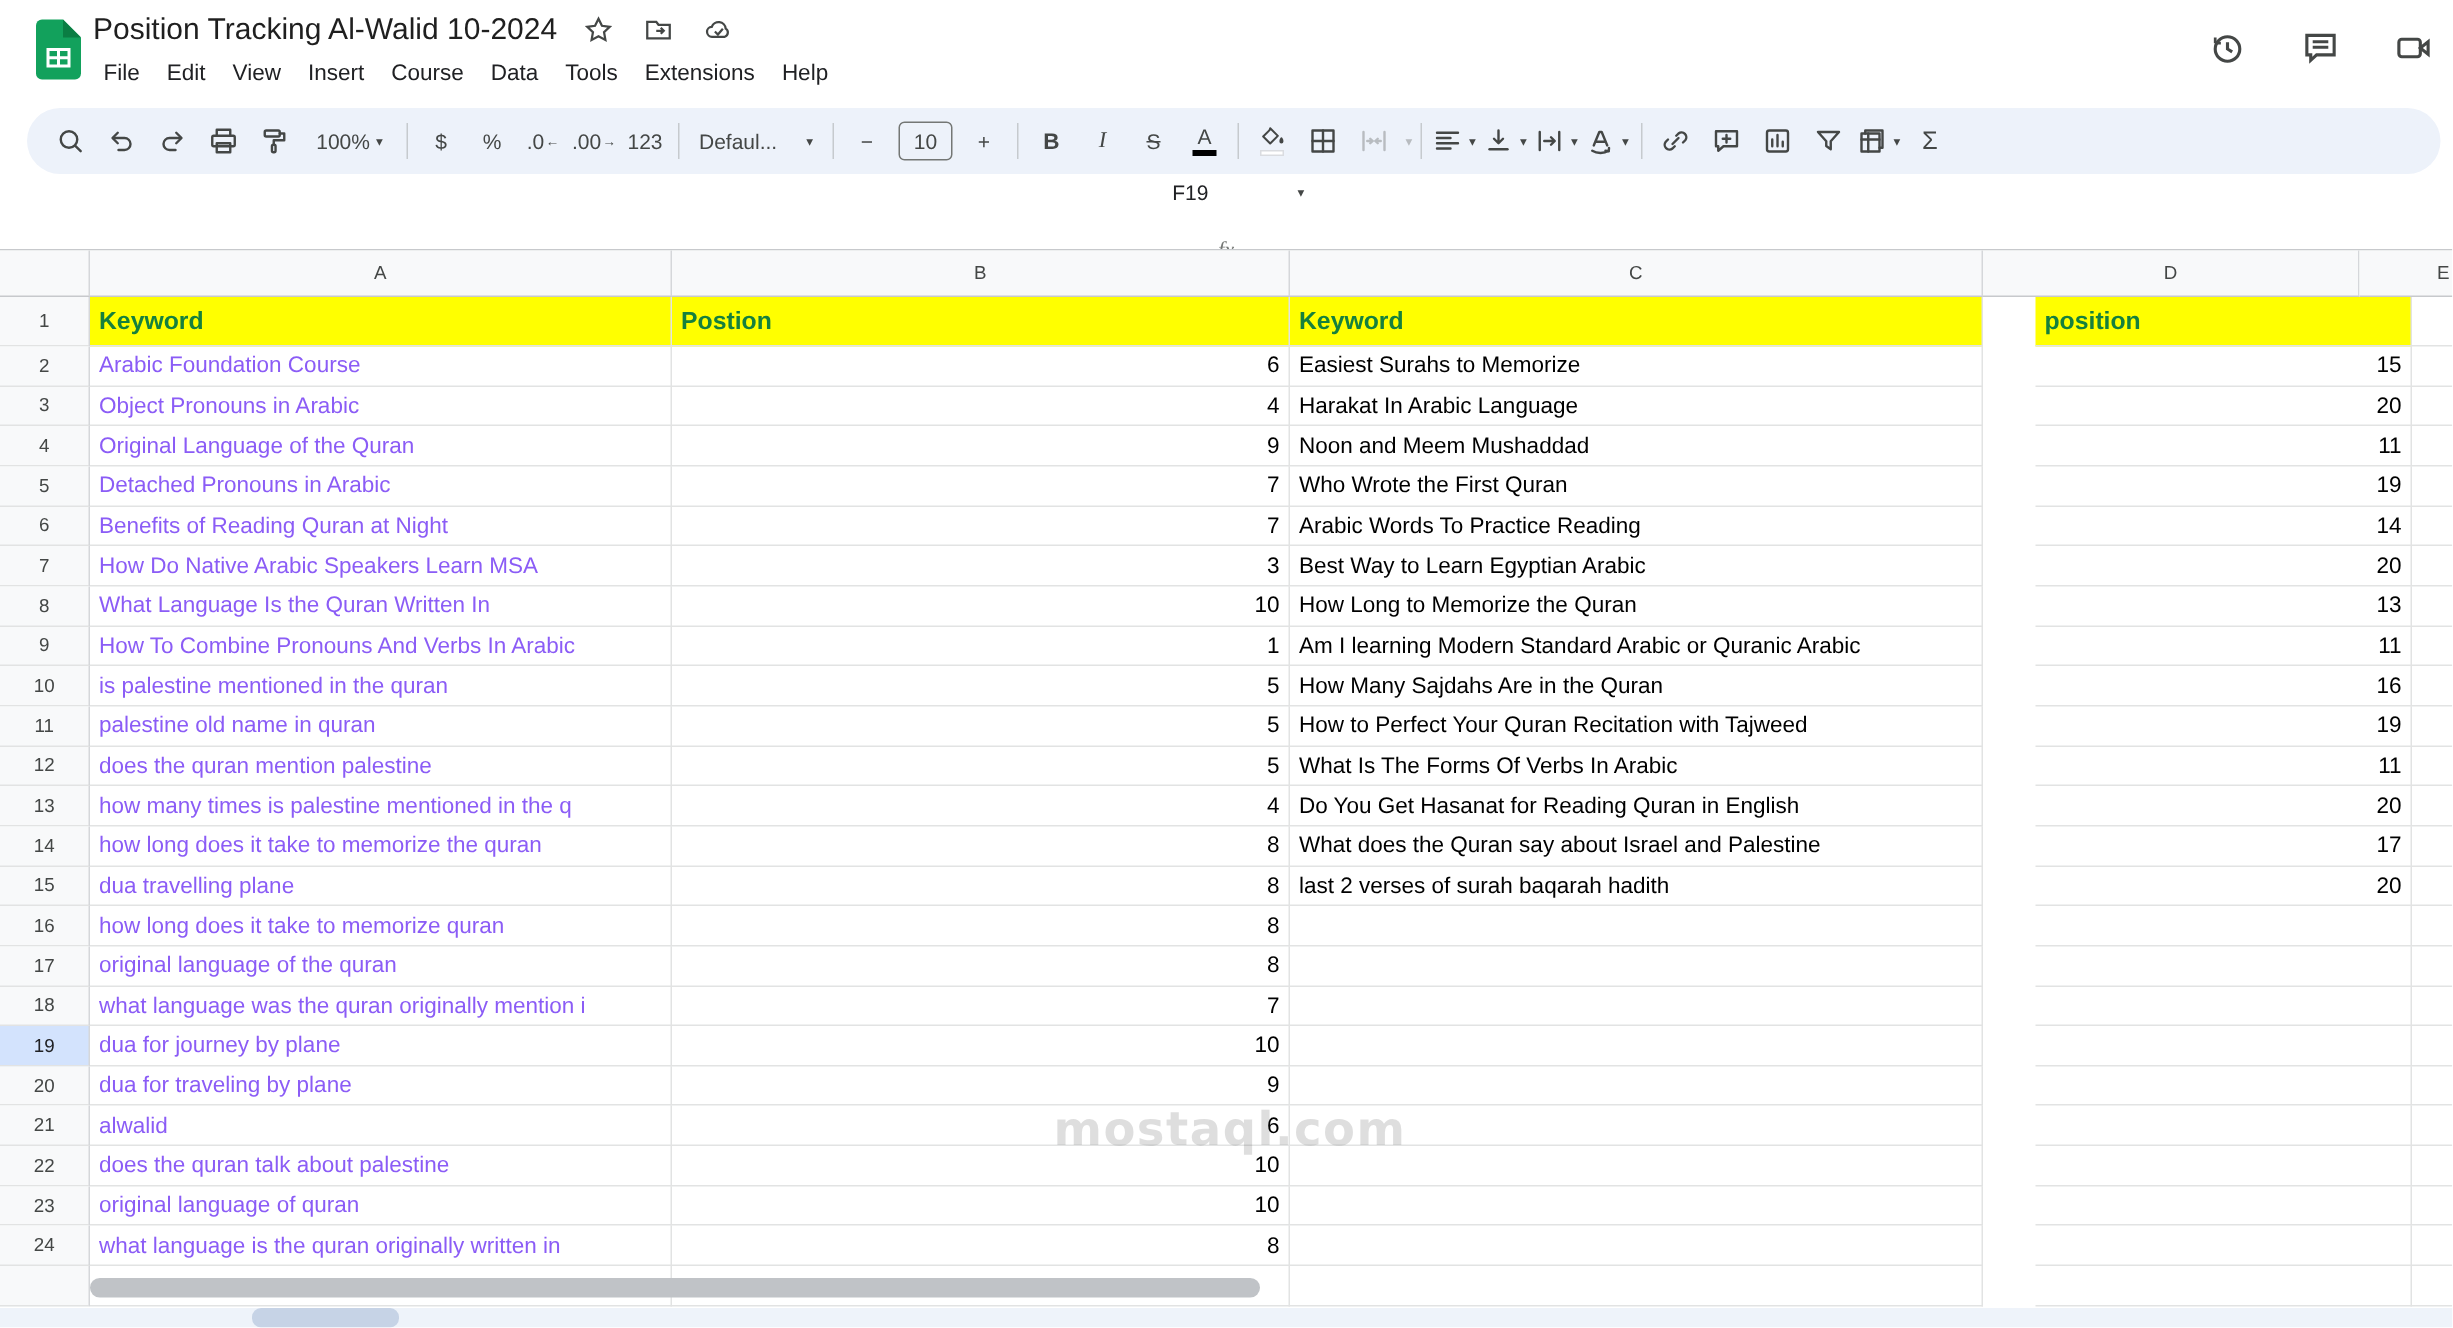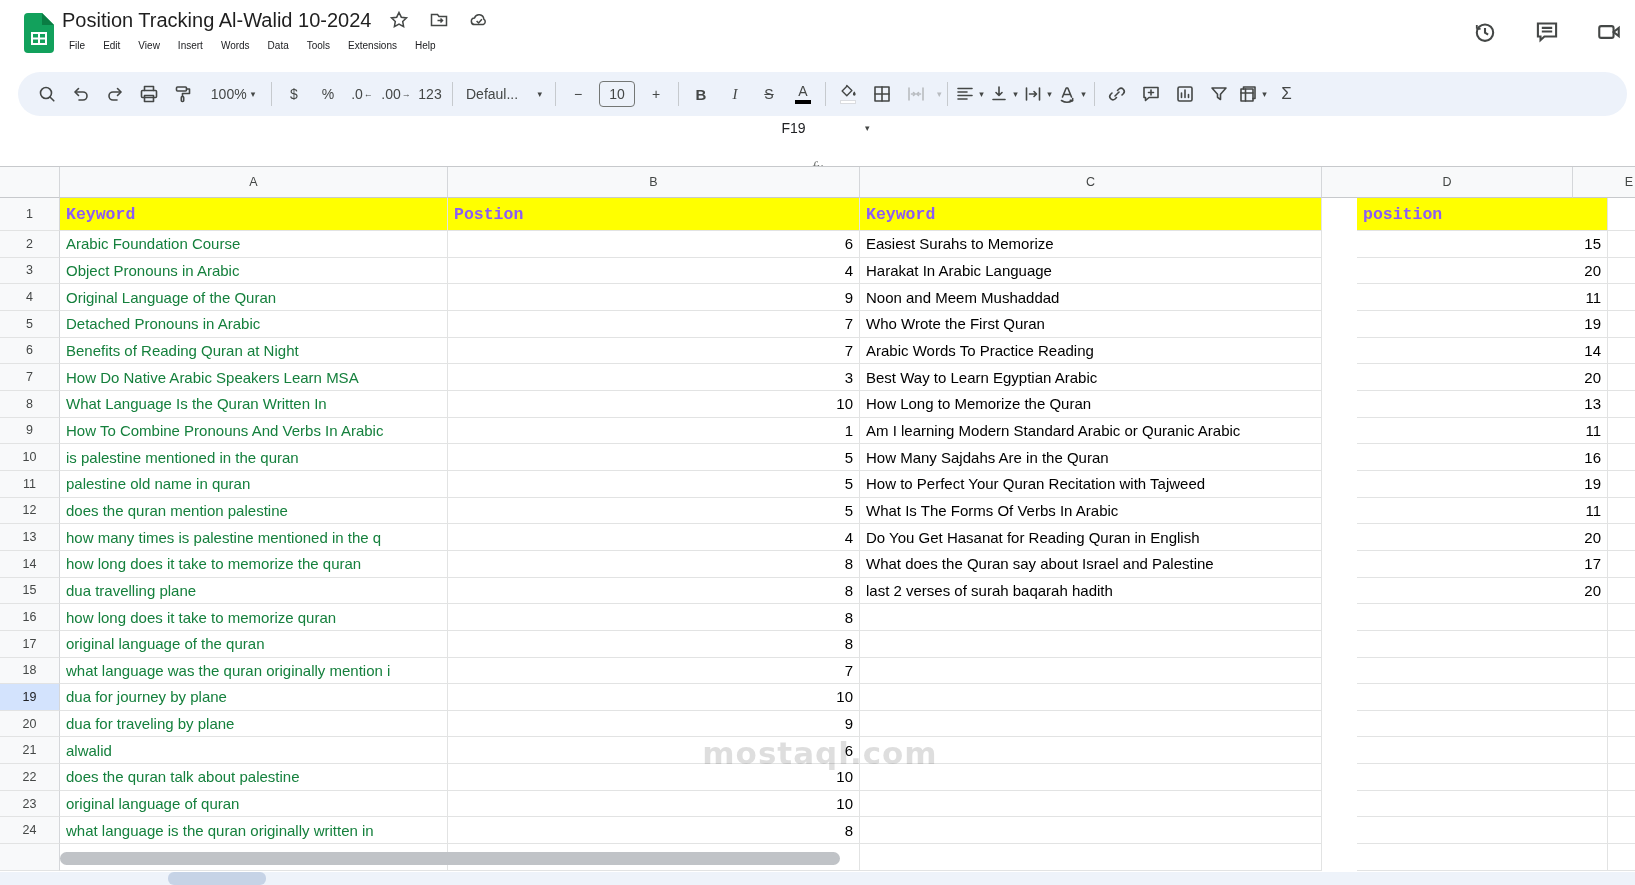--- a/index.html
+++ b/index.html
@@ -8,21 +8,21 @@
   #app { position:relative; width:1349px; height:885px; background:#fff; }
 
   
   .topbar { position:absolute; left:0; top:0; width:1635px; height:70px; background:#fff; }
   .logo { position:absolute; left:24px; top:12px; width:30px; height:42px; }
   .title-row { position:absolute; left:62px; top:8px; display:flex; align-items:center; gap:16px; }
   .doc-title { font-size:20px; color:#1f1f1f; white-space:nowrap; }
   .title-ic { display:flex; align-items:center; justify-content:center; width:24px; height:24px; }
   .title-ic svg { stroke:#444746; fill:none; stroke-width:1.5; }
   .menubar { position:absolute; left:60px; top:36px; display:flex; align-items:center; }
-  .menu-item { font-size:10px; color:#202124; padding:4px 9px; border-radius:6px; cursor:default; }
+  .menu-item { font-size:15px; color:#202124; padding:4px 9px; border-radius:6px; cursor:default; }
   .top-right { position:absolute; right:12px; top:18px; display:flex; align-items:center; gap:34px; }
   .top-right .tri { width:28px; height:28px; display:flex; align-items:center; justify-content:center; }
   .top-right svg { stroke:#444746; fill:none; stroke-width:1.6; }
 
   
   .toolbar { position:absolute; left:18px; top:72px; width:1609px; height:44px;
              background:#edf2fa; border-radius:22px; display:flex; align-items:center; }
   .tbtn { min-width:34px; height:34px; display:flex; align-items:center; justify-content:center;
           border-radius:4px; color:#444746; flex:0 0 auto; }
   .tbtn svg { stroke:#444746; fill:none; stroke-width:1.6; stroke-linecap:round; stroke-linejoin:round; }
@@ -63,27 +63,27 @@
   .hc { background:var(--hdr); border-right:1px solid #d5d7da; border-bottom:1px solid var(--hbd);
         justify-content:center; font-size:12.5px; color:#444746; }
   .corner { width:60px; }
   .ha { width:388px; } .hb { width:412px; } .hc2 { width:462px; } .hd { width:251px; }
   .he { flex:1 1 auto; justify-content:flex-end; padding-right:2px; border-right:none; }
   .grow { display:flex; height:26.66px; }
   .grow.r1 { height:33px; }
   .rn { width:60px; background:var(--hdr); border-right:1px solid #d5d7da; justify-content:center;
         font-size:12.5px; color:#444746; }
   .rn.sel { background:#d3e3fd; color:#202124; font-weight:500; }
-  .ca { width:388px; padding:0 6px; font-size:15px; color:#15803d; }
+  .ca { width:388px; padding:0 6px; font-size:15px; color:#8b5cf6; }
   .cb { width:412px; padding:0 6px; font-size:15px; color:#000; }
   .cc { width:462px; padding:0 6px; font-size:15px; color:#000; }
   .cd { width:251px; padding:0 6px; font-size:15px; color:#000;margin-left:35px; }
   .cee { flex:1 1 auto; border-right:none; }
   .num { justify-content:flex-end; }
-  .yl { background:#ffff00; font-weight:700; font-size:16.5px; color:#8b5cf6;font-family:Liberation Mono, monospace; }
+  .yl { background:#ffff00; font-weight:700; font-size:16.5px; color:#15803d; }
 
   
   .watermark { position:absolute; left:600px; top:735px; width:440px; text-align:center; z-index:3;
                pointer-events:none; color:rgba(60,60,60,0.17); font-family:"DejaVu Sans", sans-serif; }
   .wm-ar { font-size:66px; font-weight:700; line-height:1.1; }
   .wm-la { font-size:31px; font-weight:700; letter-spacing:1px; }
   .hscroll { position:absolute; left:60px; top:852px; width:780px; height:13px; border-radius:7px;
              background:#c0c3c7; z-index:4; }
   .bottom-strip { position:absolute; left:0; top:872px; width:1635px; height:13px; background:#eef3fa; z-index:4; }
   .tab-fragment { position:absolute; left:168px; top:872px; width:98px; height:13px;
@@ -121,21 +121,21 @@
             <path d="M5.8 14.5a3.3 3.3 0 0 1-.3-6.6 4.8 4.8 0 0 1 9.3 1.2 3 3 0 0 1-.6 5.4z"></path>
             <path d="M7.6 11l2 2 3.3-3.8"></path>
           </svg>
       </span>
     </div>
     <div class="menubar">
         <span class="menu-item">File</span>
         <span class="menu-item">Edit</span>
         <span class="menu-item">View</span>
         <span class="menu-item">Insert</span>
-        <span class="menu-item">Words</span>
+        <span class="menu-item">Course</span>
         <span class="menu-item">Data</span>
         <span class="menu-item">Tools</span>
         <span class="menu-item">Extensions</span>
         <span class="menu-item">Help</span>
       </div>
     <div class="top-right">
       <span class="tri">
         <svg width="26" height="26" viewBox="0 0 20 20">
             <circle cx="10" cy="10.5" r="6.3"></circle>
             <path d="M10 7v3.5l2.4 1.5"></path>

